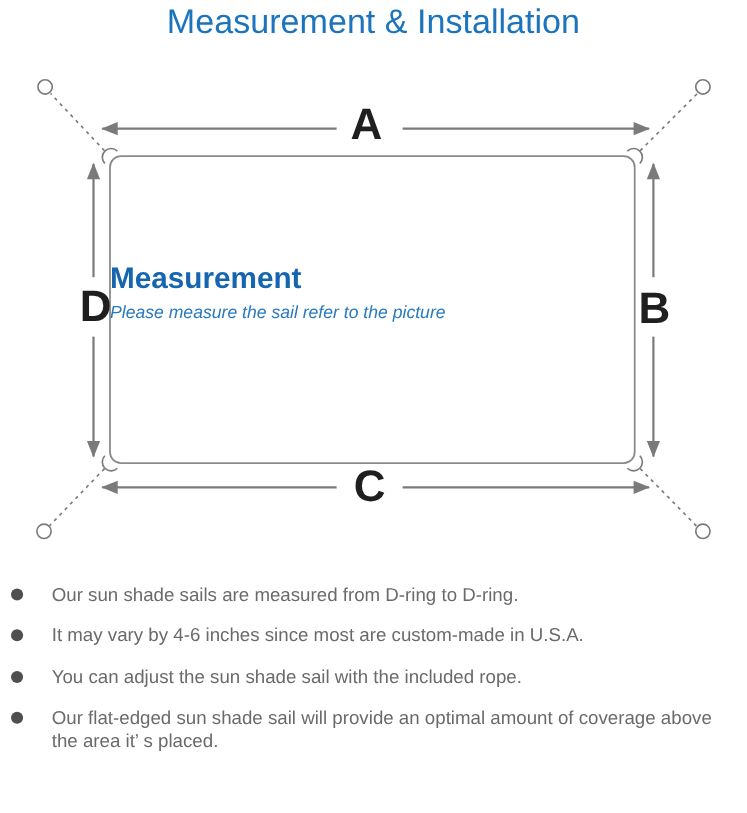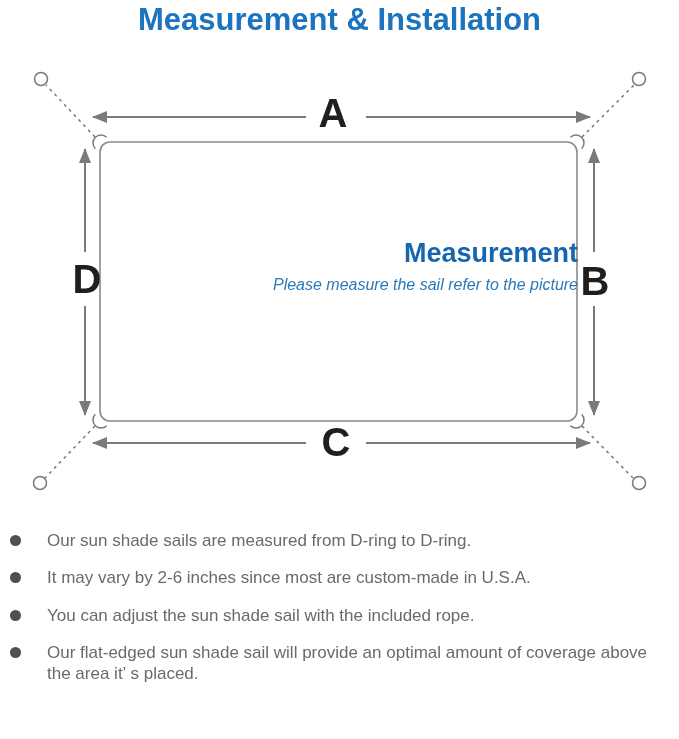--- a/index.html
+++ b/index.html
@@ -7,36 +7,36 @@
     position:relative;
     width:679px;height:739px;
     background:#fff;
     overflow:hidden;
     font-family:"Liberation Sans", sans-serif;
   }
   .page-title{
     position:absolute;top:0;left:0;right:0;
     margin:0;padding-top:2px;
     text-align:center;
-    font-size:31px;font-weight:bold;
+    font-size:31px;font-weight:normal;
     letter-spacing:0px;
     color:var(--accent,#1b74bd);
   }
   .diagram{position:absolute;top:60px;left:0;width:679px;height:460px;}
   .diagram svg{position:absolute;top:0;left:0;}
   .dim-label{
     position:absolute;
     transform:translate(-50%,-50%);
     font-size:40px;font-weight:bold;
     color:var(--label-black,#1f1f1f);
     line-height:1;
   }
   .center-text{
     position:absolute;left:100px;width:478px;top:178px;
-    text-align:right;
+    text-align:left;
   }
   .center-heading{
     margin:0;
     font-size:27px;font-weight:bold;
     color:var(--heading-blue,#1566ae);
   }
   .center-subtitle{
     margin:7px 0 0 0;
     font-size:16px;
     color:var(--subtitle-blue,#2a79bd);
@@ -127,21 +127,21 @@
     </div>
   </div>
 
   <ul class="notes">
     <li>
       <span class="bullet-dot"></span>
       <span class="note-text">Our sun shade sails are measured from D-ring to D-ring.</span>
     </li>
     <li>
       <span class="bullet-dot"></span>
-      <span class="note-text">It may vary by 2-6 inches since most are custom-made in U.S.A.</span>
+      <span class="note-text">It may vary by 4-6 inches since most are custom-made in U.S.A.</span>
     </li>
     <li>
       <span class="bullet-dot"></span>
       <span class="note-text">You can adjust the sun shade sail with the included rope.</span>
     </li>
     <li>
       <span class="bullet-dot"></span>
       <span class="note-text">Our flat-edged sun shade sail will provide an optimal amount of coverage above the area it’ s placed.</span>
     </li>
   </ul>

